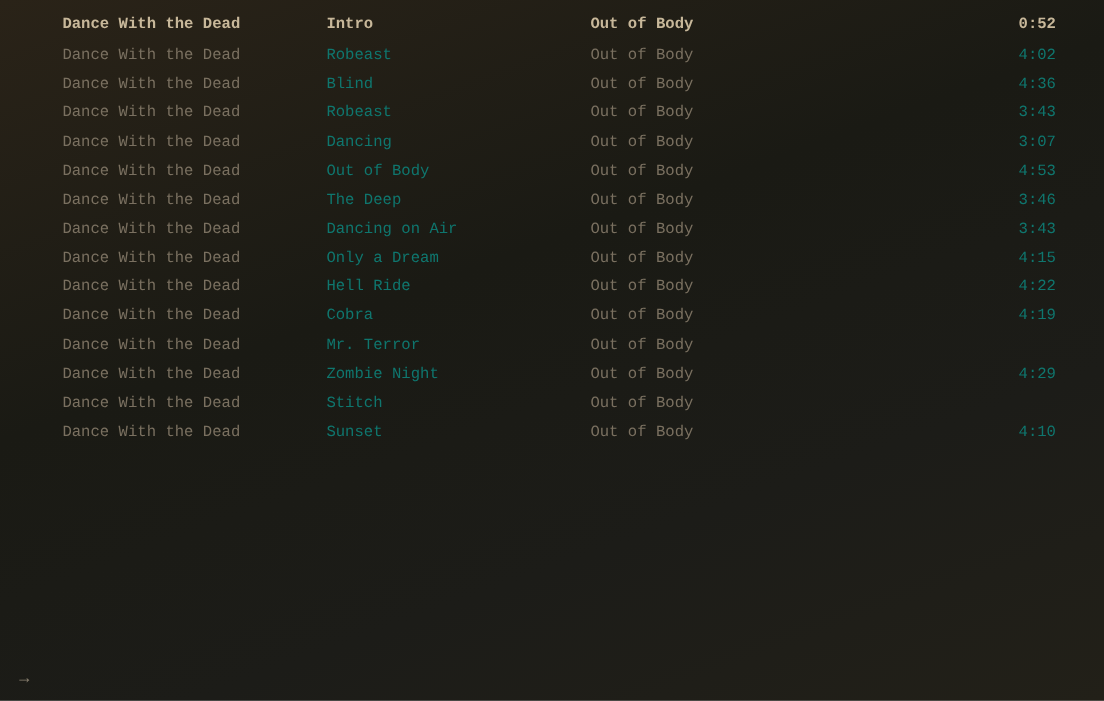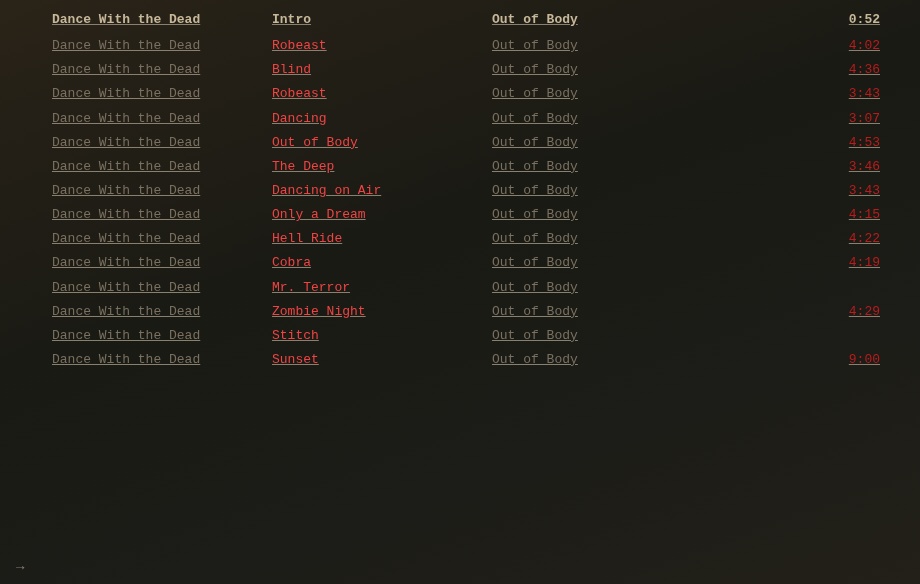--- a/index.html
+++ b/index.html
@@ -15,21 +15,20 @@
       font-family: 'Courier New', Courier, monospace;
       color: #8a8070;
       font-size: 13px;
       overflow: hidden;
       position: relative;
     }
 
     .track-list {
       padding: 8px 0;
       width: 100%;
-      text-decoration: underline;
     }
 
     .track-row {
       display: grid;
       grid-template-columns: 220px 220px 200px 1fr;
       padding: 2px 20px 2px 52px;
       line-height: 1.55;
       cursor: default;
     }
 
@@ -37,30 +36,30 @@
       color: #c8b89a;
       font-weight: bold;
       margin-bottom: 2px;
     }
 
     .col-artist {
       color: #7a7060;
     }
 
     .col-title {
-      color: #ef4444;
+      color: #0f766e;
     }
 
     .col-album {
       color: #7a7060;
     }
 
     .col-duration {
       text-align: right;
-      color: #b91c1c;
+      color: #0f766e;
       padding-right: 20px;
     }
 
     .header .col-artist,
     .header .col-title,
     .header .col-album,
     .header .col-duration {
       color: #c8b89a;
     }
 
@@ -156,17 +155,17 @@
     </div>
     <div class="track-row">
       <span class="col-artist">Dance With the Dead</span>
       <span class="col-title">Stitch</span>
       <span class="col-album">Out of Body</span>
     </div>
     <div class="track-row">
       <span class="col-artist">Dance With the Dead</span>
       <span class="col-title">Sunset</span>
       <span class="col-album">Out of Body</span>
-      <span class="col-duration">9:00</span>
+      <span class="col-duration">4:10</span>
     </div>
   </div>
 
 <div class="bottom-arrow">→</div>
 
 </body></html>

